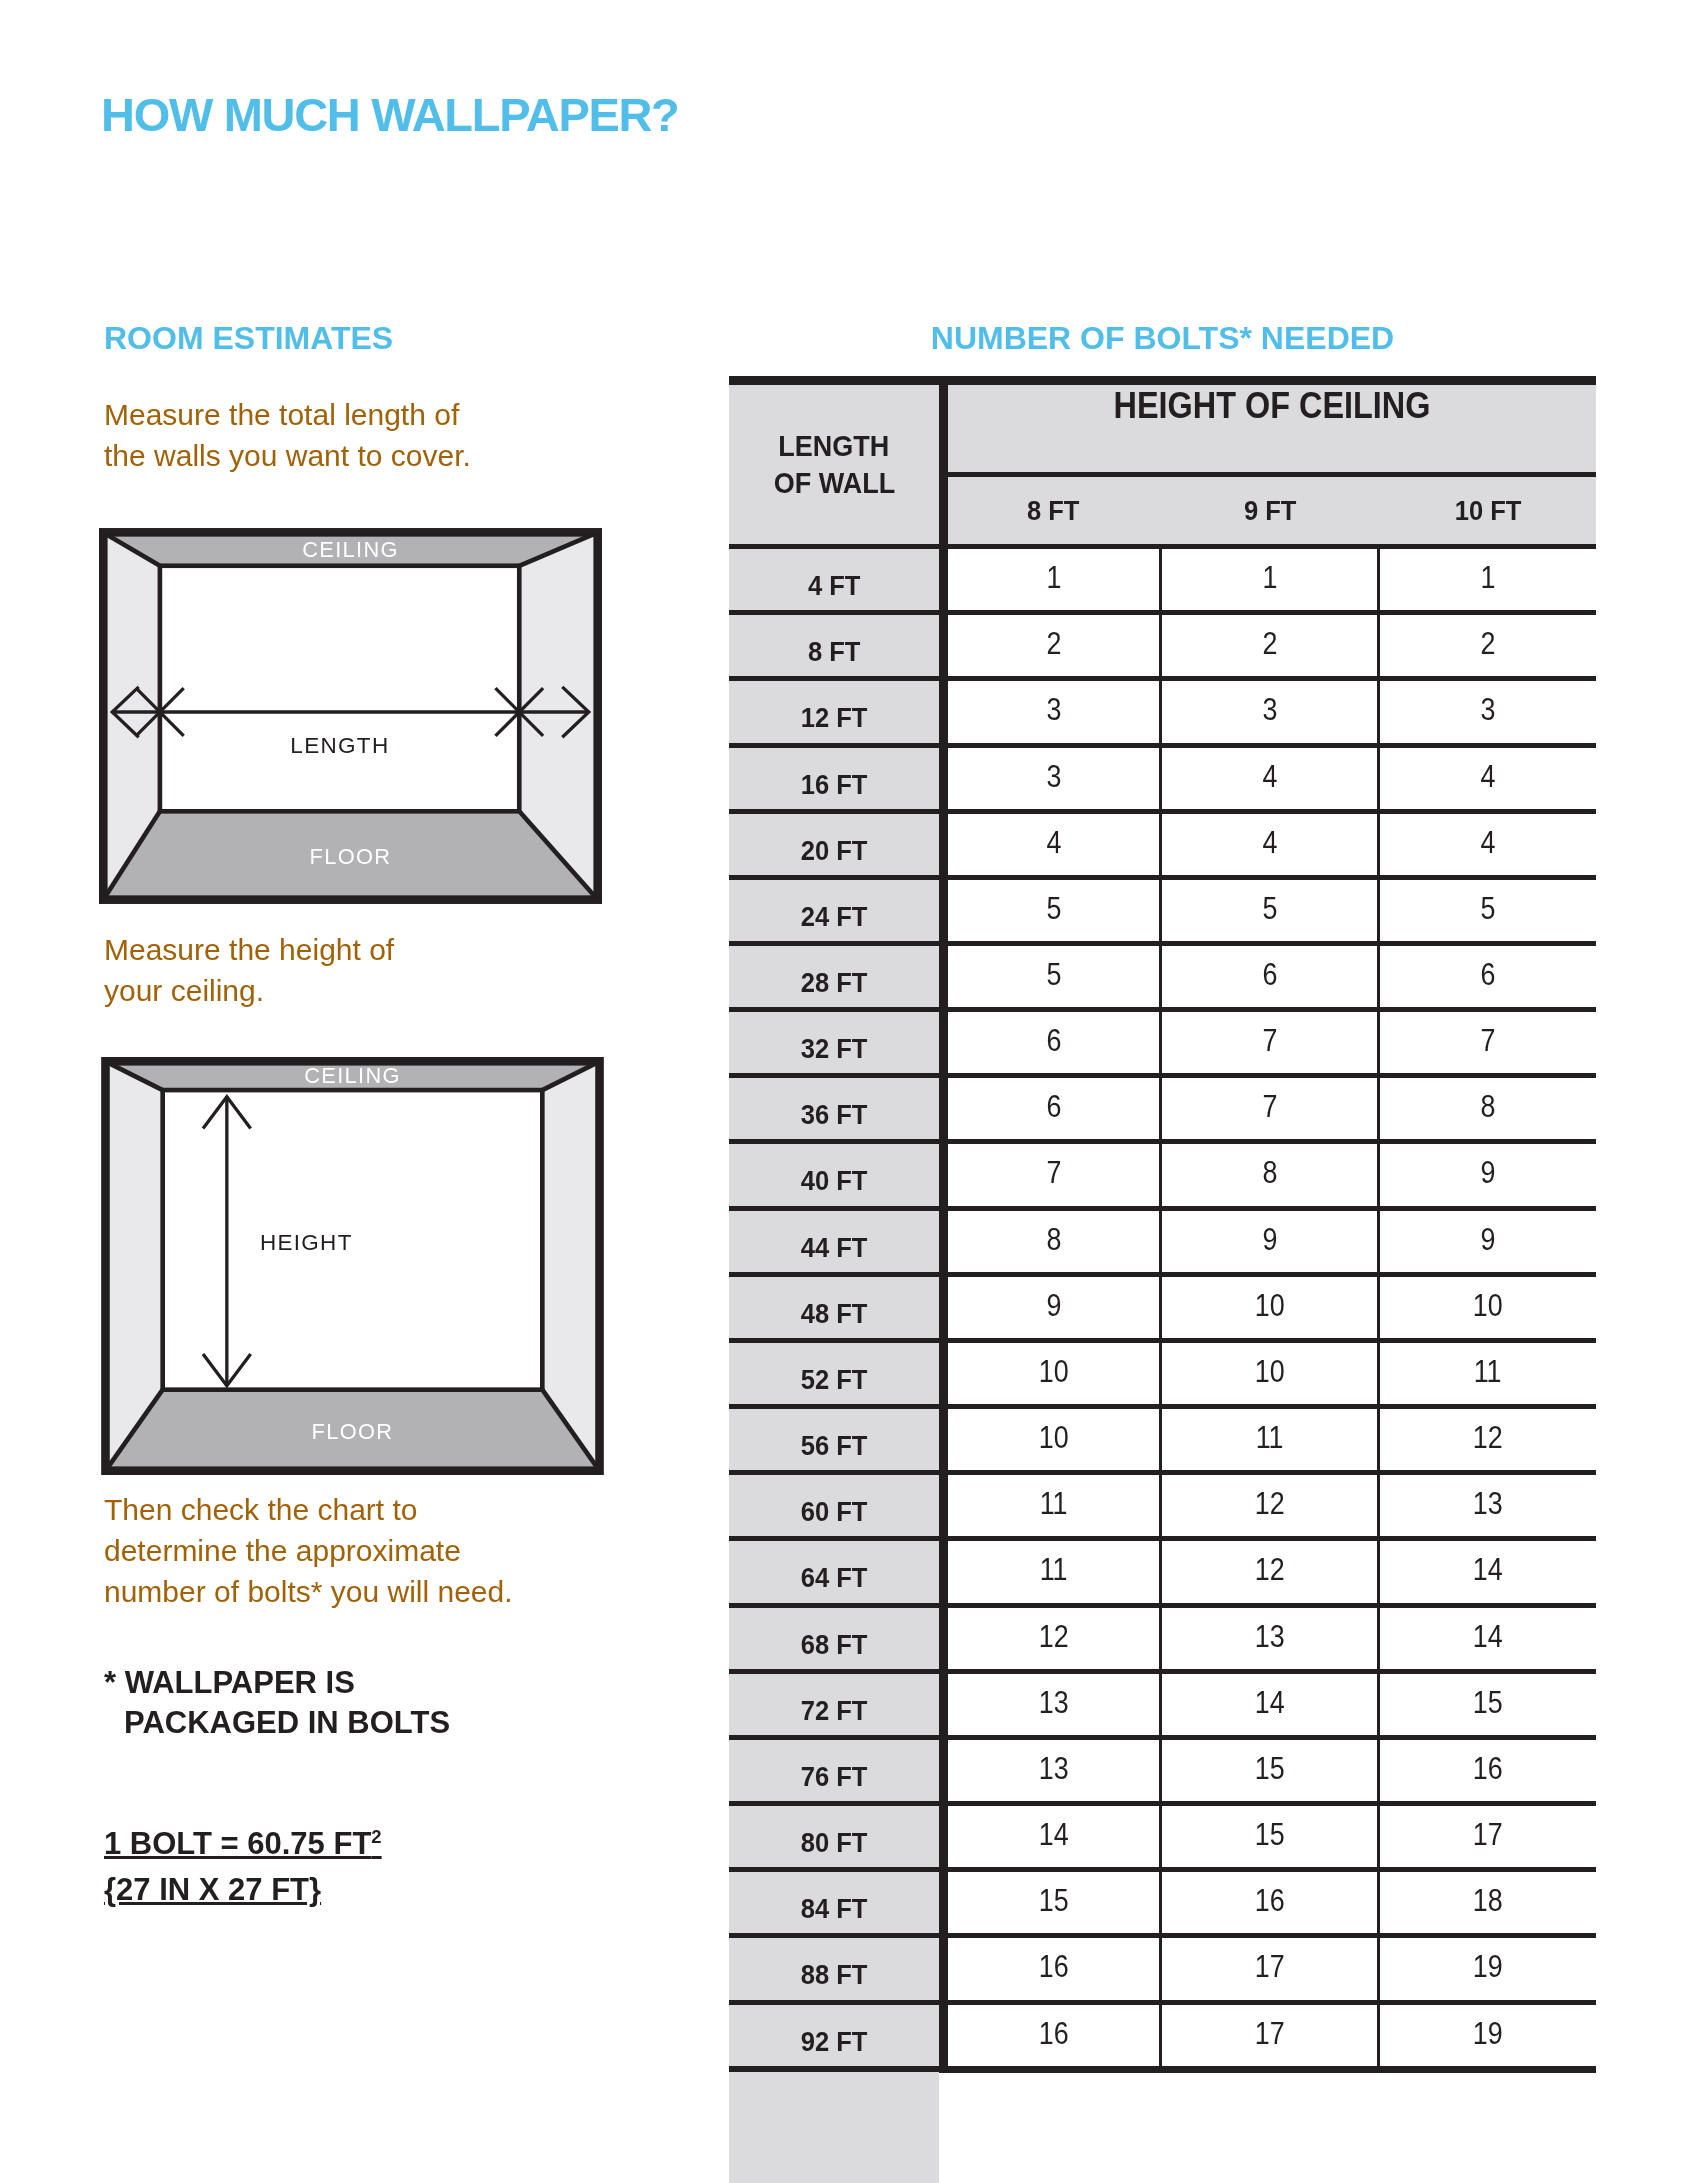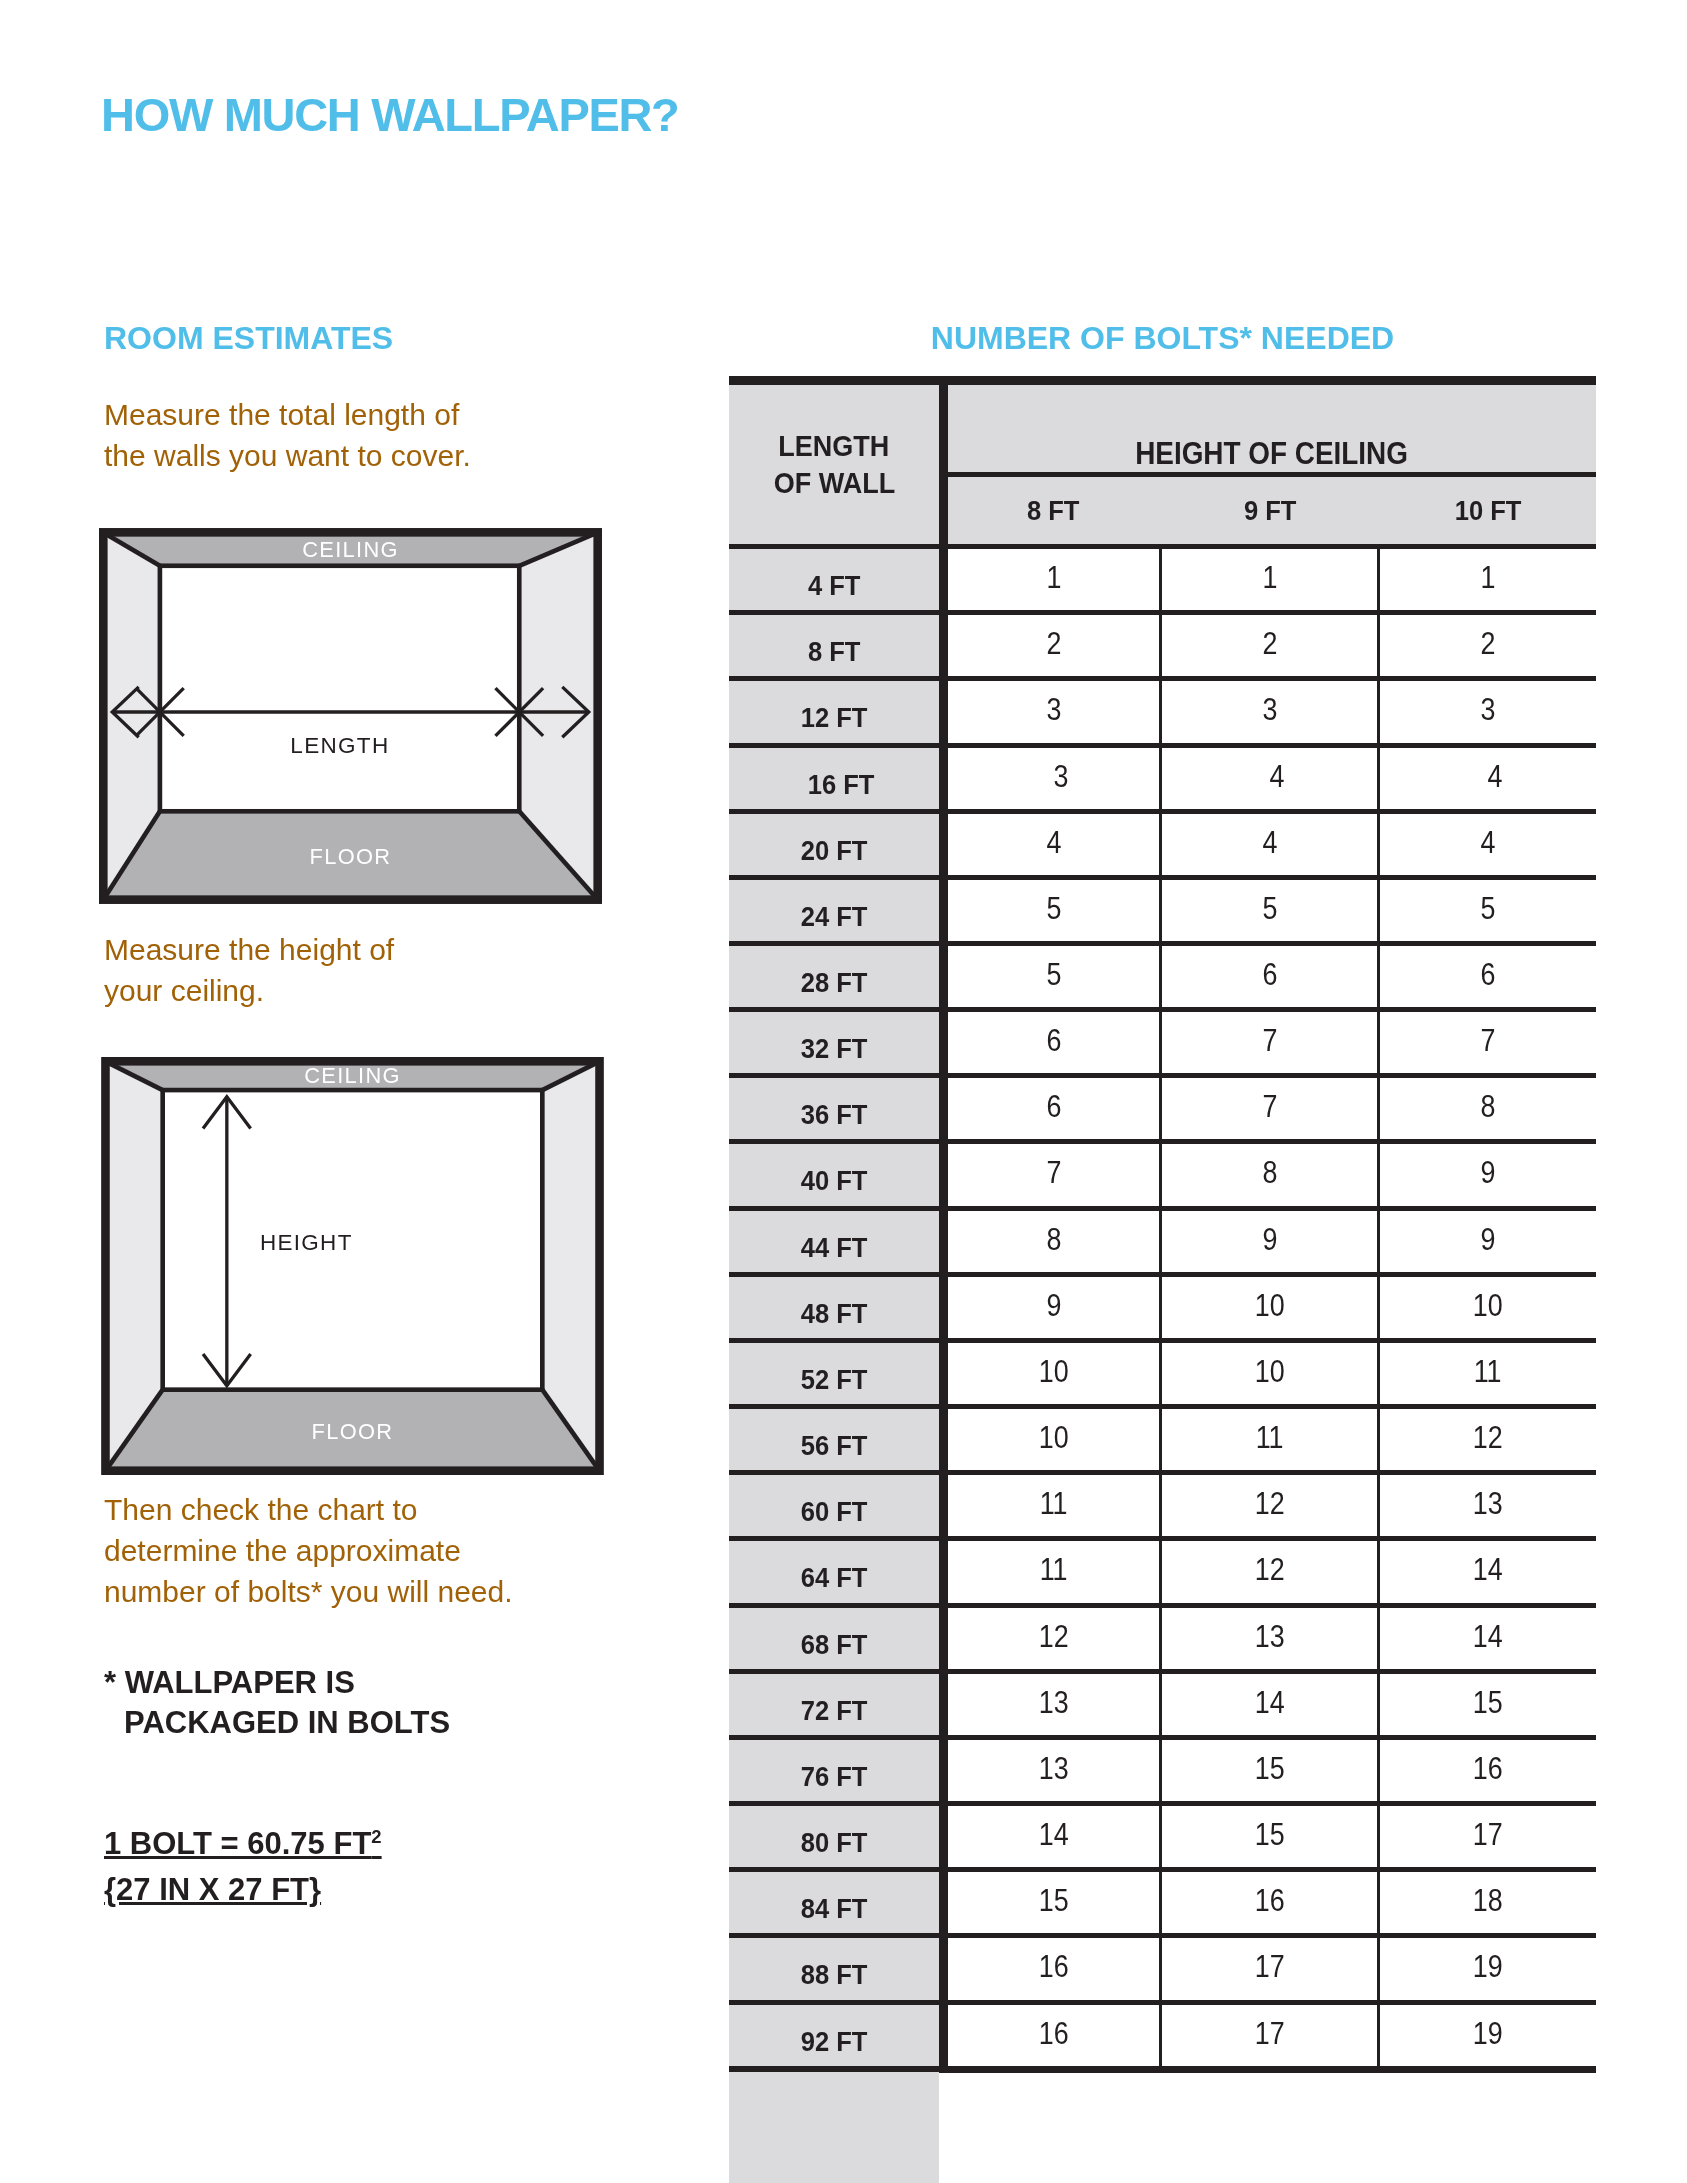--- a/index.html
+++ b/index.html
@@ -34,22 +34,22 @@
   .tbl-vthin{top:168px;width:2.6px;height:1522px;background:#231F20;}
   .hline{left:0;width:867px;height:4.6px;background:#231F20;}
   .hline-last{left:0;top:1690px;width:867px;height:6.6px;background:#231F20;}
   .gray-stub{left:0;top:1696px;width:210px;height:10.6px;background:#DBDBDD;}
 
   .th-left{
     left:0;top:8.6px;width:210px;height:159px;display:flex;flex-direction:column;
     align-items:center;justify-content:center;font-size:30px;font-weight:bold;line-height:37px;text-align:center;
   }
   .th-ceiling{
-    left:219px;top:8.6px;width:648px;height:87px;display:flex;align-items:flex-end;justify-content:center;
-    font-size:31px;font-weight:bold;
+    left:219px;top:8.6px;width:648px;height:87px;display:flex;align-items:flex-start;justify-content:center;
+    font-size:36px;font-weight:bold;
   }
   .th-ft{top:100px;height:68px;line-height:68px;text-align:center;font-size:28.4px;font-weight:bold;}
   .ft1{left:219px;width:211px;} .ft2{left:433px;width:216px;} .ft3{left:651px;width:216px;}
 
   .trow{left:0;width:867px;height:66px;position:absolute;}
   .tlabel{position:absolute;left:0;top:8px;width:210px;height:66px;line-height:66px;text-align:center;
           font-size:28.4px;font-weight:bold;}
   .tcell{position:absolute;top:0;height:66px;line-height:66px;text-align:center;font-size:32px;font-weight:400;}
   .tc1{left:219px;width:211px;} .tc2{left:433px;width:216px;} .tc3{left:651px;width:216px;}
 
@@ -180,21 +180,21 @@
     <div class="tcell tc3"><span class="cond">2</span></div>
   </div>
 
   <div class="trow" style="top: 300px;">
     <div class="tlabel"><span class="cond-b">12 FT</span></div>
     <div class="tcell tc1"><span class="cond">3</span></div>
     <div class="tcell tc2"><span class="cond">3</span></div>
     <div class="tcell tc3"><span class="cond">3</span></div>
   </div>
 
-  <div class="trow" style="top: 367px; margin-left: 7px;">
+  <div class="trow" style="top: 367px;">
     <div class="tlabel"><span class="cond-b">16 FT</span></div>
     <div class="tcell tc1"><span class="cond">3</span></div>
     <div class="tcell tc2"><span class="cond">4</span></div>
     <div class="tcell tc3"><span class="cond">4</span></div>
   </div>
 
   <div class="trow" style="top: 433px;">
     <div class="tlabel"><span class="cond-b">20 FT</span></div>
     <div class="tcell tc1"><span class="cond">4</span></div>
     <div class="tcell tc2"><span class="cond">4</span></div>

